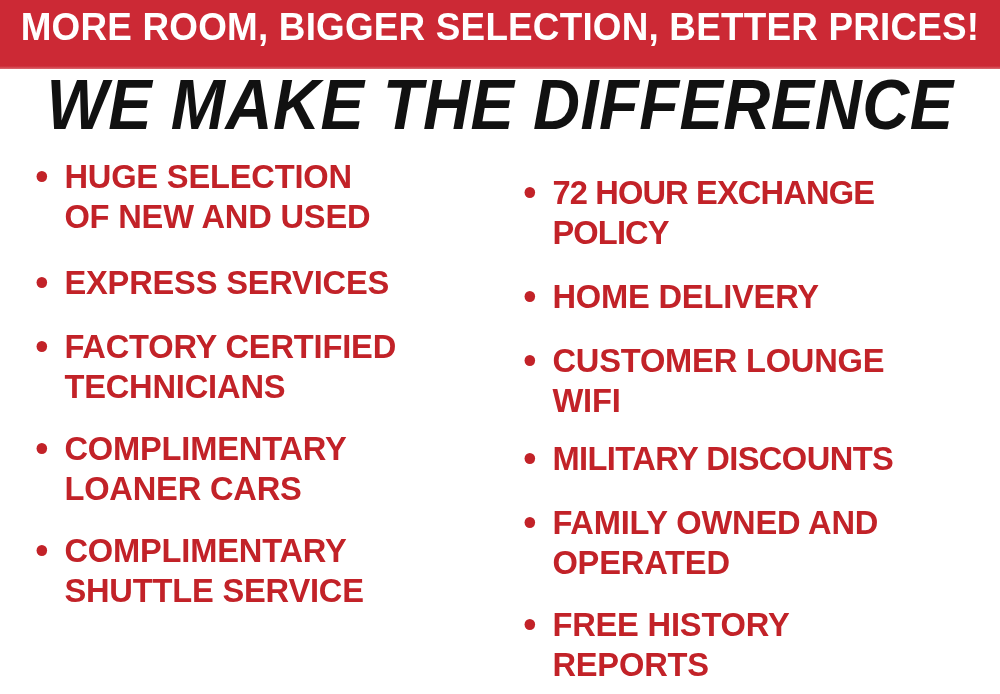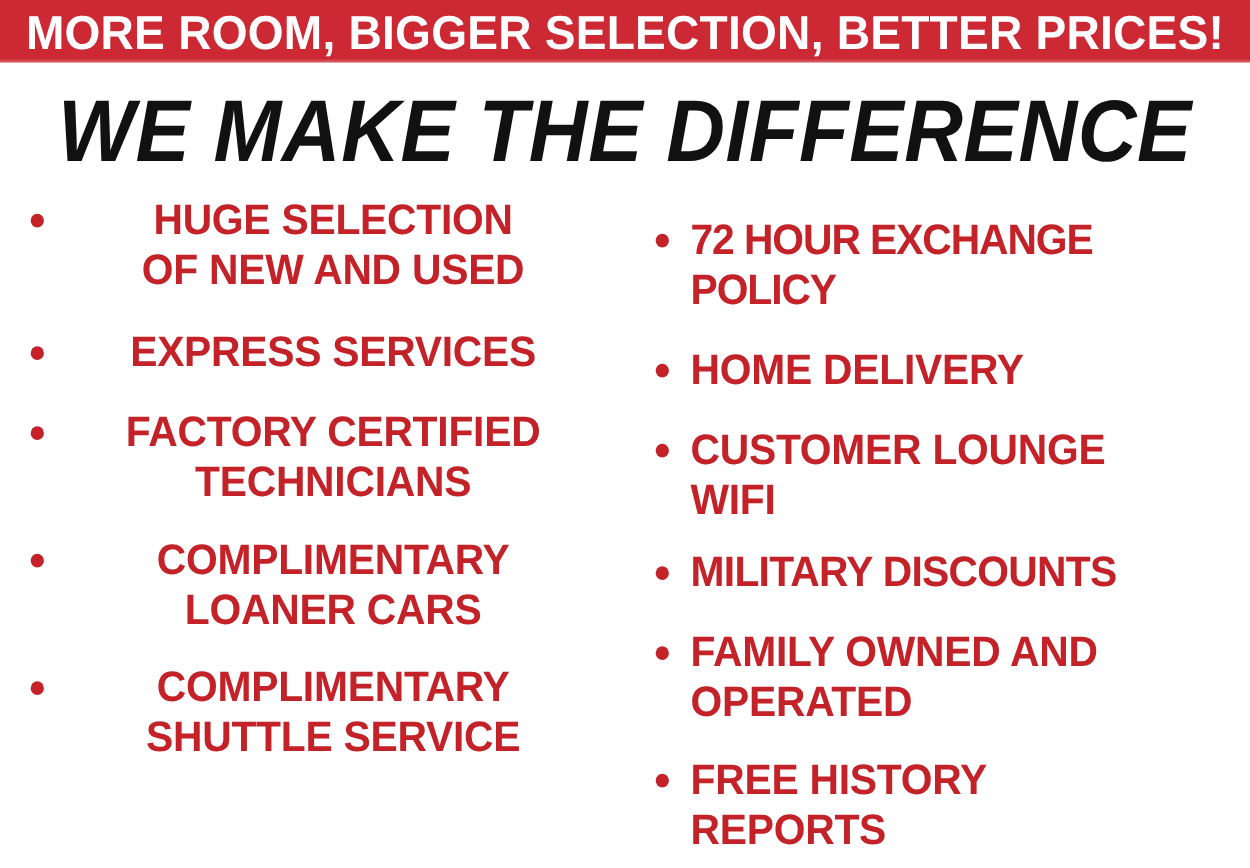--- a/index.html
+++ b/index.html
@@ -20,21 +20,21 @@
     background: #ffffff;
     overflow: hidden;
   }
 
   
   .banner {
     position: absolute;
     left: 0;
     top: 0;
     width: 1000px;
-    height: 50px;
+    height: 69px;
     background: #cc2935;
     box-sizing: border-box;
   }
   .banner::after {
     
     content: "";
     position: absolute;
     left: 0;
     right: 0;
     bottom: 0;
@@ -83,21 +83,21 @@
     position: absolute;
     left: 0;
     top: 156px;
     width: 1000px;
     height: 538px;
   }
   .column {
     position: absolute;
     top: 0;
   }
-  .column-left  { left: 14px;  width: 486px; text-align: center; }
+  .column-left  { left: 26px;  width: 486px; }
   .column-right { left: 514px; width: 486px; margin-top: 16px; }
 
   .bullet-list {
     list-style: none;
     margin: 0;
     padding: 0;
   }
 
   .bullet-item {
     position: relative;

